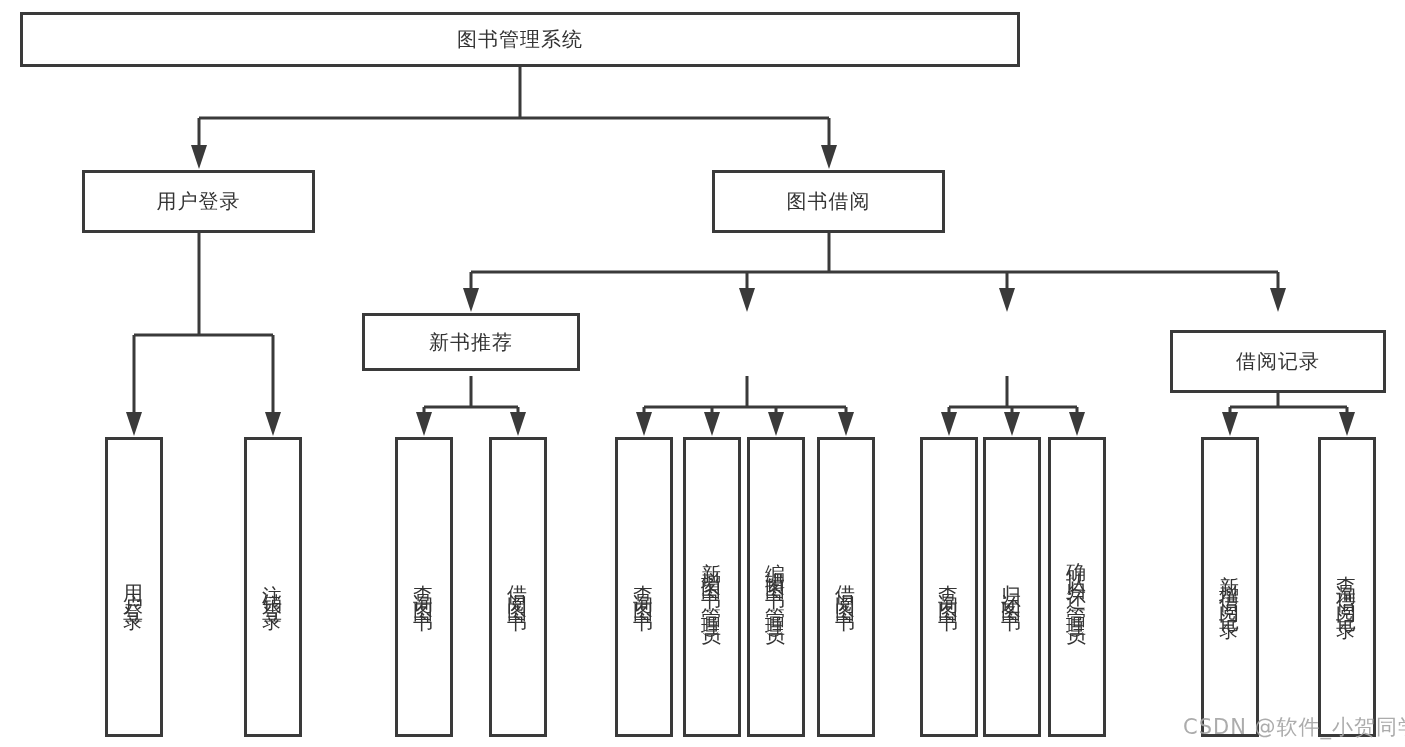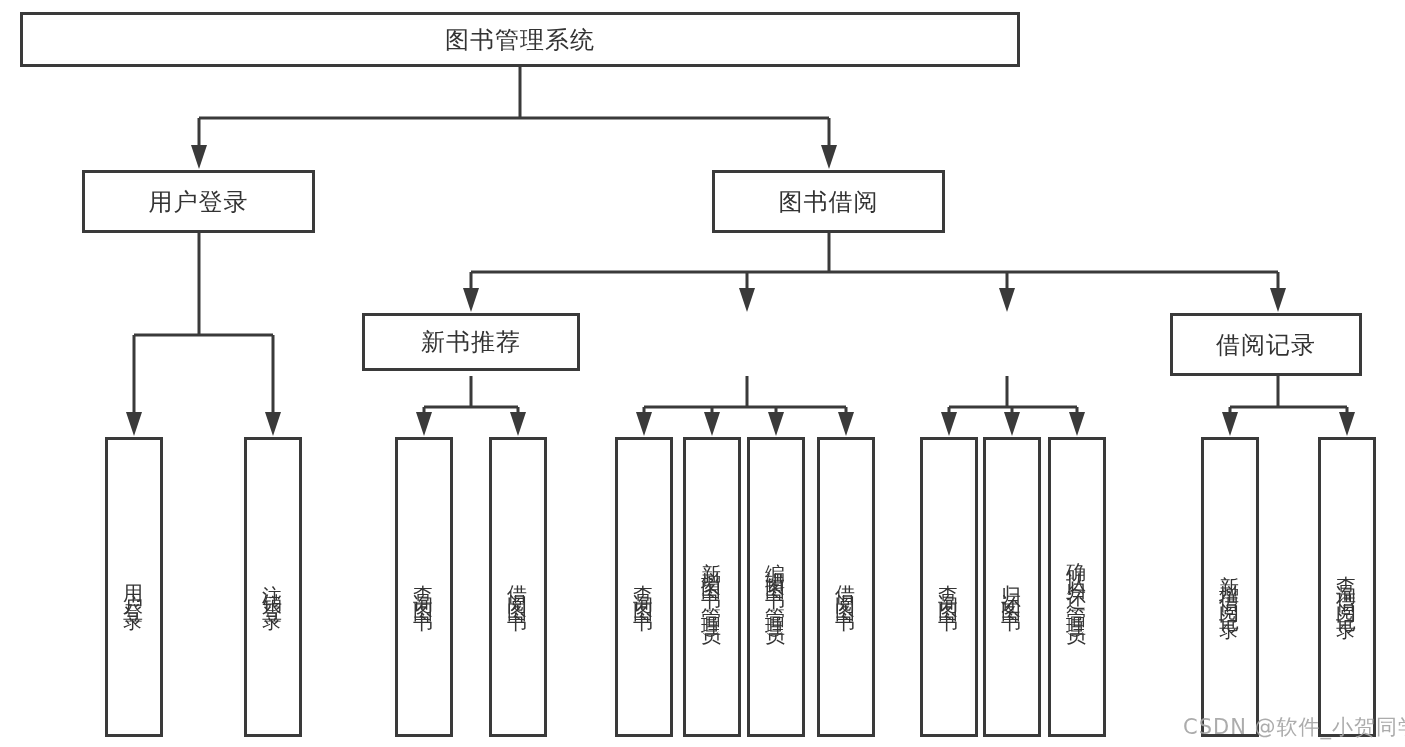--- a/index.html
+++ b/index.html
@@ -6,41 +6,41 @@
   body { width: 1405px; height: 747px; overflow: hidden;
          font-family: "DejaVu Sans", "Liberation Sans", sans-serif; }
   .stage { position: relative; width: 1405px; height: 747px; background: #ffffff; }
   .connectors { position: absolute; left: 0; top: 0; width: 1405px; height: 747px; }
   .connectors path { stroke: #3a3a3a; stroke-width: 3; fill: none; }
   .connectors polygon { fill: #3a3a3a; stroke: none; }
   .node {
     position: absolute; box-sizing: border-box;
     border: 3px solid #3a3a3a; background: #ffffff;
     display: flex; align-items: center; justify-content: center;
-    font-size: 24px; color: #333333; white-space: nowrap;
+    font-size: 20px; color: #333333; white-space: nowrap;
     letter-spacing: 1px;
   }
   .leaf {
     writing-mode: vertical-rl; text-orientation: mixed;
     letter-spacing: 9px; font-size: 20px; white-space: normal;
   }
   .leaf span { display: block; }
   .watermark {
     position: absolute; left: 1183px; top: 713px;
     font-size: 21px; color: #a5a5a5; opacity: 0.92;
     letter-spacing: 1px; white-space: nowrap; z-index: 5;
   }
   
   .n-root   { left: 20px;  top: 12px;  width: 1000px; height: 55px; }
   .n-user   { left: 82px;  top: 170px; width: 233px;  height: 63px; }
   .n-mgmt   { left: 712px; top: 170px; width: 233px;  height: 63px; }
   .n-newrec { left: 362px; top: 313px; width: 218px;  height: 58px; }
   .n-borrow { left: 636px; top: 313px; width: 222px;  height: 63px; }
   .n-cur    { left: 900px; top: 313px; width: 214px;  height: 63px; }
-  .n-rec    { left: 1170px;top: 313px; width: 192px;  height: 63px; justify-content: center; }
+  .n-rec    { left: 1170px;top: 330px; width: 216px;  height: 63px; justify-content: center; }
   .lf { top: 437px; width: 58px; height: 300px; }
   .lf1  { left: 105px; }  .lf2  { left: 244px; }
   .lf3  { left: 395px; }  .lf4  { left: 489px; }
   .lf5  { left: 615px; }  .lf6  { left: 683px; }
   .lf7  { left: 747px; }  .lf8  { left: 817px; }
   .lf9  { left: 920px; }  .lf10 { left: 983px; }
   .lf11 { left: 1048px; } .lf12 { left: 1201px; }
   .lf13 { left: 1318px; }
 </style>
 </head>

